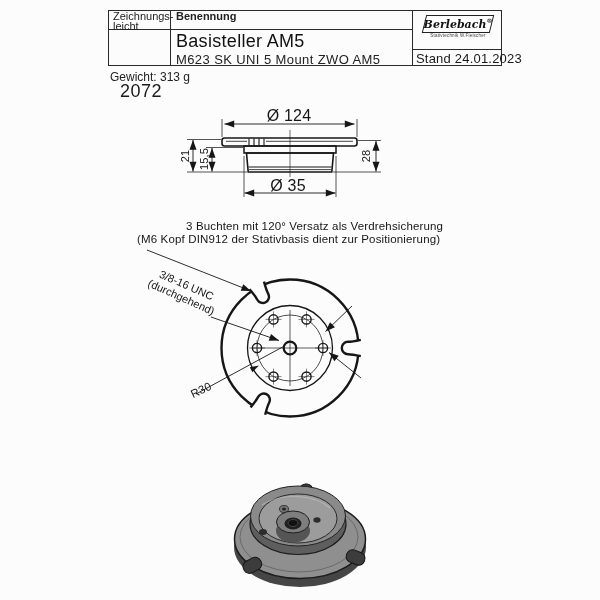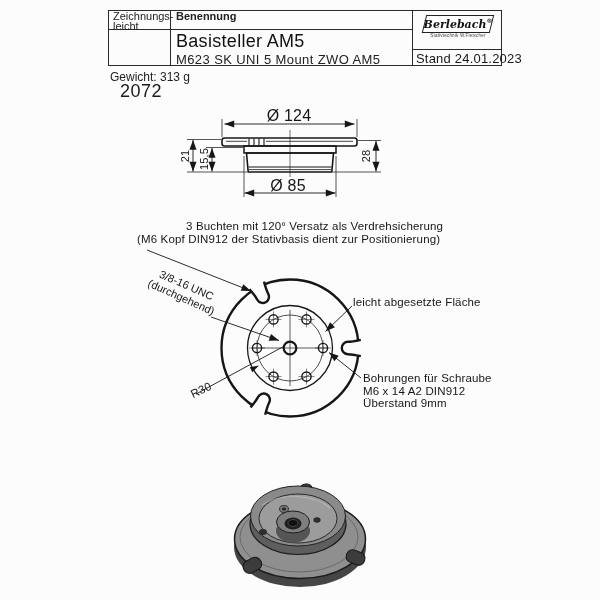--- a/index.html
+++ b/index.html
@@ -197,33 +197,27 @@
     </div>
     <span class="tb-text logo-sub">Stativtechnik W.Fleischer</span>
     <span class="tb-text stand" style="left:416px;top:51px;">Stand 24.01.2023</span>
     <span class="tb-text weight" style="left:110px;top:70px;">Gewicht: 313 g</span>
   </div>
 
   <span class="dim" style="left:289px;top:116px;">Ø 124</span>
   <span class="vdim" style="left:185px;top:156px;">21</span>
   <span class="vdim" style="left:204px;top:159px;">15,5</span>
   <span class="vdim" style="left:366px;top:156px;">28</span>
-  <span class="dim" style="left:288px;top:186px;">Ø 85</span>
+  <span class="dim" style="left:288px;top:186px;">Ø 35</span>
 
   <span class="anno" style="left:150px;top:220px;margin-left:36px;">3 Buchten mit 120° Versatz als Verdrehsicherung</span>
   <span class="anno" style="left:137px;top:233px;">(M6 Kopf DIN912 der Stativbasis dient zur Positionierung)</span>
 
   <div class="rot-block" style="left:184px;top:291px;transform:translate(-50%,-50%) rotate(24deg);">
     <span>3/8-16 UNC</span><br>
     <span>(durchgehend)</span>
   </div>
 
   <span class="anno" style="left:201px;top:390px;transform:translate(-50%,-50%) rotate(-25deg);">R30</span>
 
-  <span class="anno" style="left:353px;top:296px;">leicht abgesetzte Fläche</span>
-
-  <div class="anno" style="left:363px;top:372px;line-height:12.5px;">
-    <span>Bohrungen für Schraube</span><br>
-    <span>M6 x 14 A2 DIN912</span><br>
-    <span>Überstand 9mm</span>
-  </div>
+
 
 </div>
 
 </body></html>

